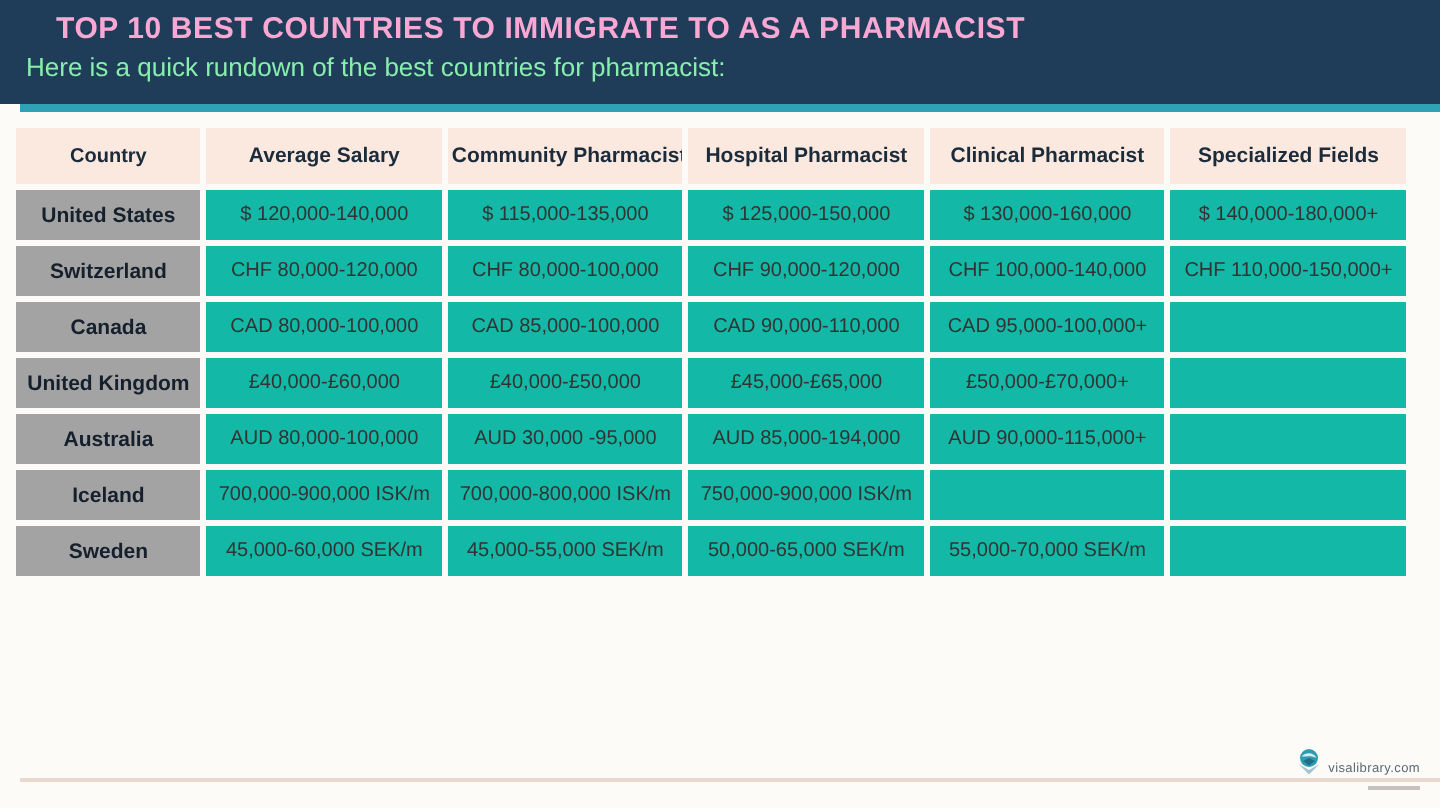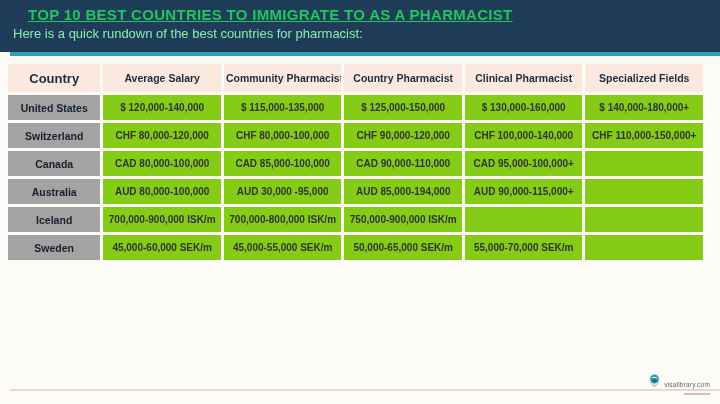--- a/index.html
+++ b/index.html
@@ -7,40 +7,40 @@
     width:720px;height:404px;overflow:hidden;position:relative;
     background:#fdfbf8;
     font-family:"Liberation Sans", sans-serif;
   }
   .top-banner{
     background:#1f3c58;height:52px;box-sizing:border-box;padding-top:6px;
   }
   .page-title{
     margin:0;padding-left:28px;
     font-size:15px;font-weight:bold;letter-spacing:.3px;
-    color:#22c55e;text-transform:uppercase;text-decoration:underline;
+    color:#f9a8d4;text-transform:uppercase;
   }
   .page-subtitle{
     margin:3px 0 0;padding-left:13px;
     font-size:13px;color:#86efac;font-weight:500;
   }
   .teal-divider{height:4px;background:#2fa3b5;margin-left:10px;}
   table.countries{
     border-collapse:separate;border-spacing:3px;
     margin:5px 0 0 5px;table-layout:fixed;width:701px;
   }
   th,td{text-align:center;vertical-align:middle;overflow:hidden;white-space:nowrap;}
   th{
     background:#fbe9e0;color:#1c2b3a;height:28px;
     font-size:10.5px;font-weight:700;padding:0 2px;
   }
-  th.country-col{font-size:13px;}
+  th.country-col{font-size:10px;}
   td{
-    background:#84cc16;color:#333333;height:25px;
-    font-size:10px;font-weight:700;padding:0 2px;
+    background:#14b8a6;color:#333333;height:25px;
+    font-size:10px;font-weight:400;padding:0 2px;
   }
   td.country{
     background:#a3a3a3;color:#16202c;
     font-weight:700;font-size:10.5px;
   }
   .footer-line{
     position:absolute;left:10px;right:0;top:389px;height:2px;background:#e9d8cb;
   }
   .brand{
     position:absolute;right:10px;top:371px;height:17px;
@@ -70,21 +70,21 @@
         <col style="width:117px">
         <col style="width:117px">
         <col style="width:117px">
         <col style="width:117px">
     </colgroup>
     <thead>
       <tr>
           <th class="country-col">Country</th>
           <th>Average Salary</th>
           <th>Community Pharmacist</th>
-          <th>Country Pharmacist</th>
+          <th>Hospital Pharmacist</th>
           <th>Clinical Pharmacist</th>
           <th>Specialized Fields</th>
         </tr>
     </thead>
     <tbody>
         <tr>
           <td class="country">United States</td>
           <td>$ 120,000-140,000</td>
           <td>$ 115,000-135,000</td>
           <td>$ 125,000-150,000</td>
@@ -98,20 +98,28 @@
           <td>CHF 90,000-120,000</td>
           <td>CHF 100,000-140,000</td>
           <td>CHF 110,000-150,000+</td>
         </tr>
         <tr>
           <td class="country">Canada</td>
           <td>CAD 80,000-100,000</td>
           <td>CAD 85,000-100,000</td>
           <td>CAD 90,000-110,000</td>
           <td>CAD 95,000-100,000+</td>
+          <td></td>
+        </tr>
+        <tr>
+          <td class="country">United Kingdom</td>
+          <td>£40,000-£60,000</td>
+          <td>£40,000-£50,000</td>
+          <td>£45,000-£65,000</td>
+          <td>£50,000-£70,000+</td>
           <td></td>
         </tr>
         <tr>
           <td class="country">Australia</td>
           <td>AUD 80,000-100,000</td>
           <td>AUD 30,000 -95,000</td>
           <td>AUD 85,000-194,000</td>
           <td>AUD 90,000-115,000+</td>
           <td></td>
         </tr>

